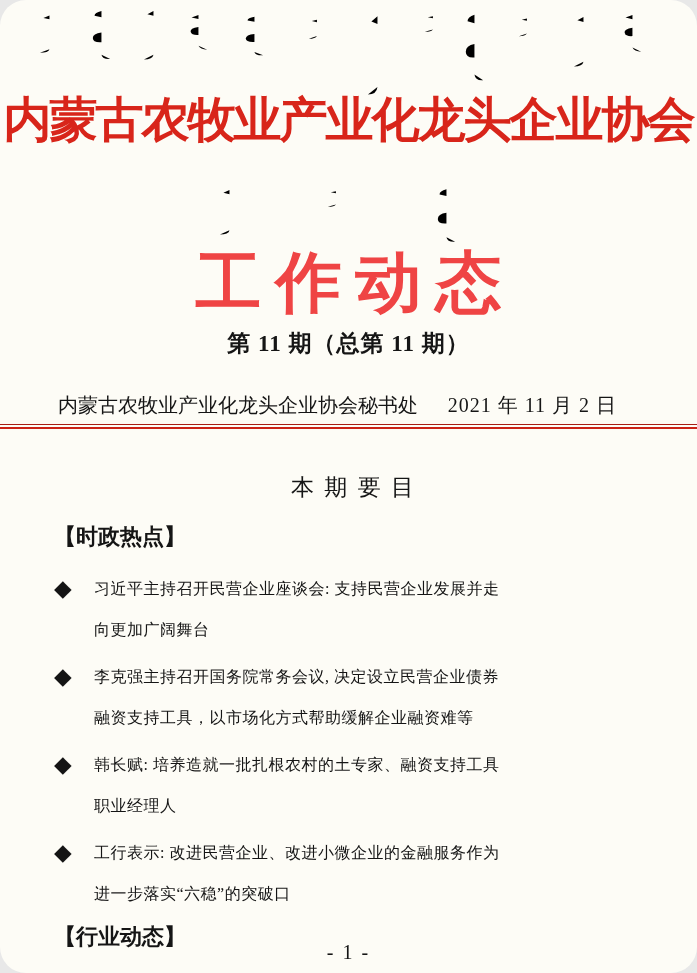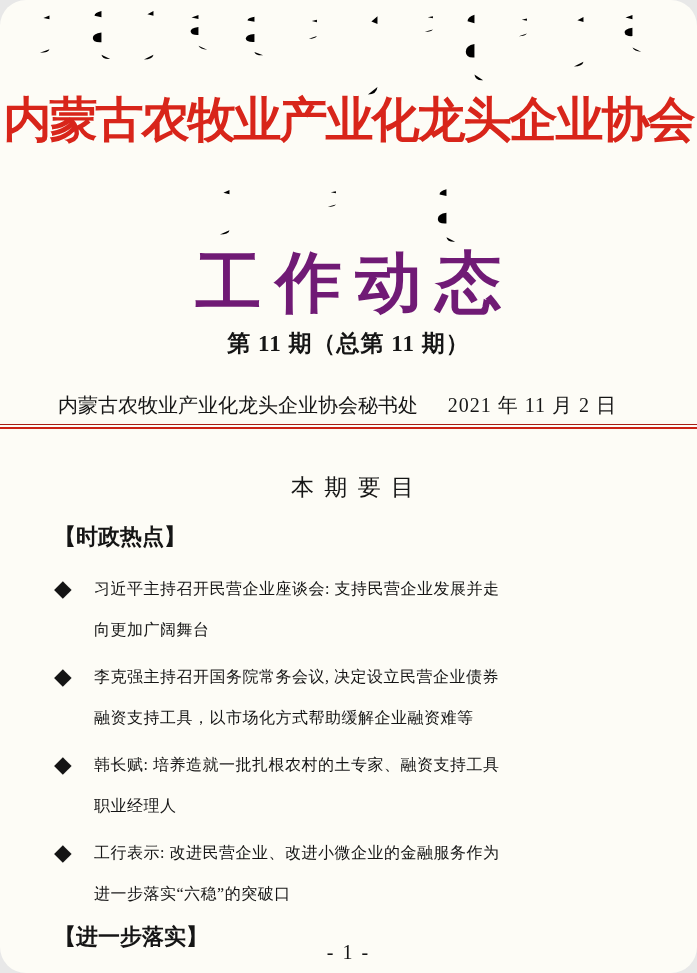--- a/index.html
+++ b/index.html
@@ -22,21 +22,21 @@
     font-size:48px;font-weight:bold;letter-spacing:-2px;
     color:#d8251a;
     font-family:"Liberation Serif","DejaVu Serif",serif;
     white-space:nowrap;
   }
   .bulletin-title{
     position:absolute;top:238px;left:0;right:0;margin:0;
     text-align:center;
     font-size:66px;font-weight:bold;
     letter-spacing:14px;text-indent:14px;
-    color:#701a75;
+    color:#ef4444;
     font-family:"Liberation Serif","DejaVu Serif",serif;
     white-space:nowrap;
   }
   .issue-line{
     position:absolute;top:328px;left:0;right:0;
     text-align:center;
     font-size:23px;font-weight:bold;
     letter-spacing:1px;
   }
   .pub-row{
@@ -209,18 +209,18 @@
         <div class="itext">韩长赋: 培养造就一批扎根农村的土专家、融资支持工具
 职业经理人</div>
       </div>
       <div class="toc-item">
         <span class="bullet">◆</span>
         <div class="itext">工行表示: 改进民营企业、改进小微企业的金融服务作为
 进一步落实“六稳”的突破口</div>
       </div>
     </div>
 
-    <div class="sec-title second">【进一步落实】</div>
+    <div class="sec-title second">【行业动态】</div>
   </div>
 
   <div class="page-num">- 1 -</div>
 
 </div>
 
 </body></html>

